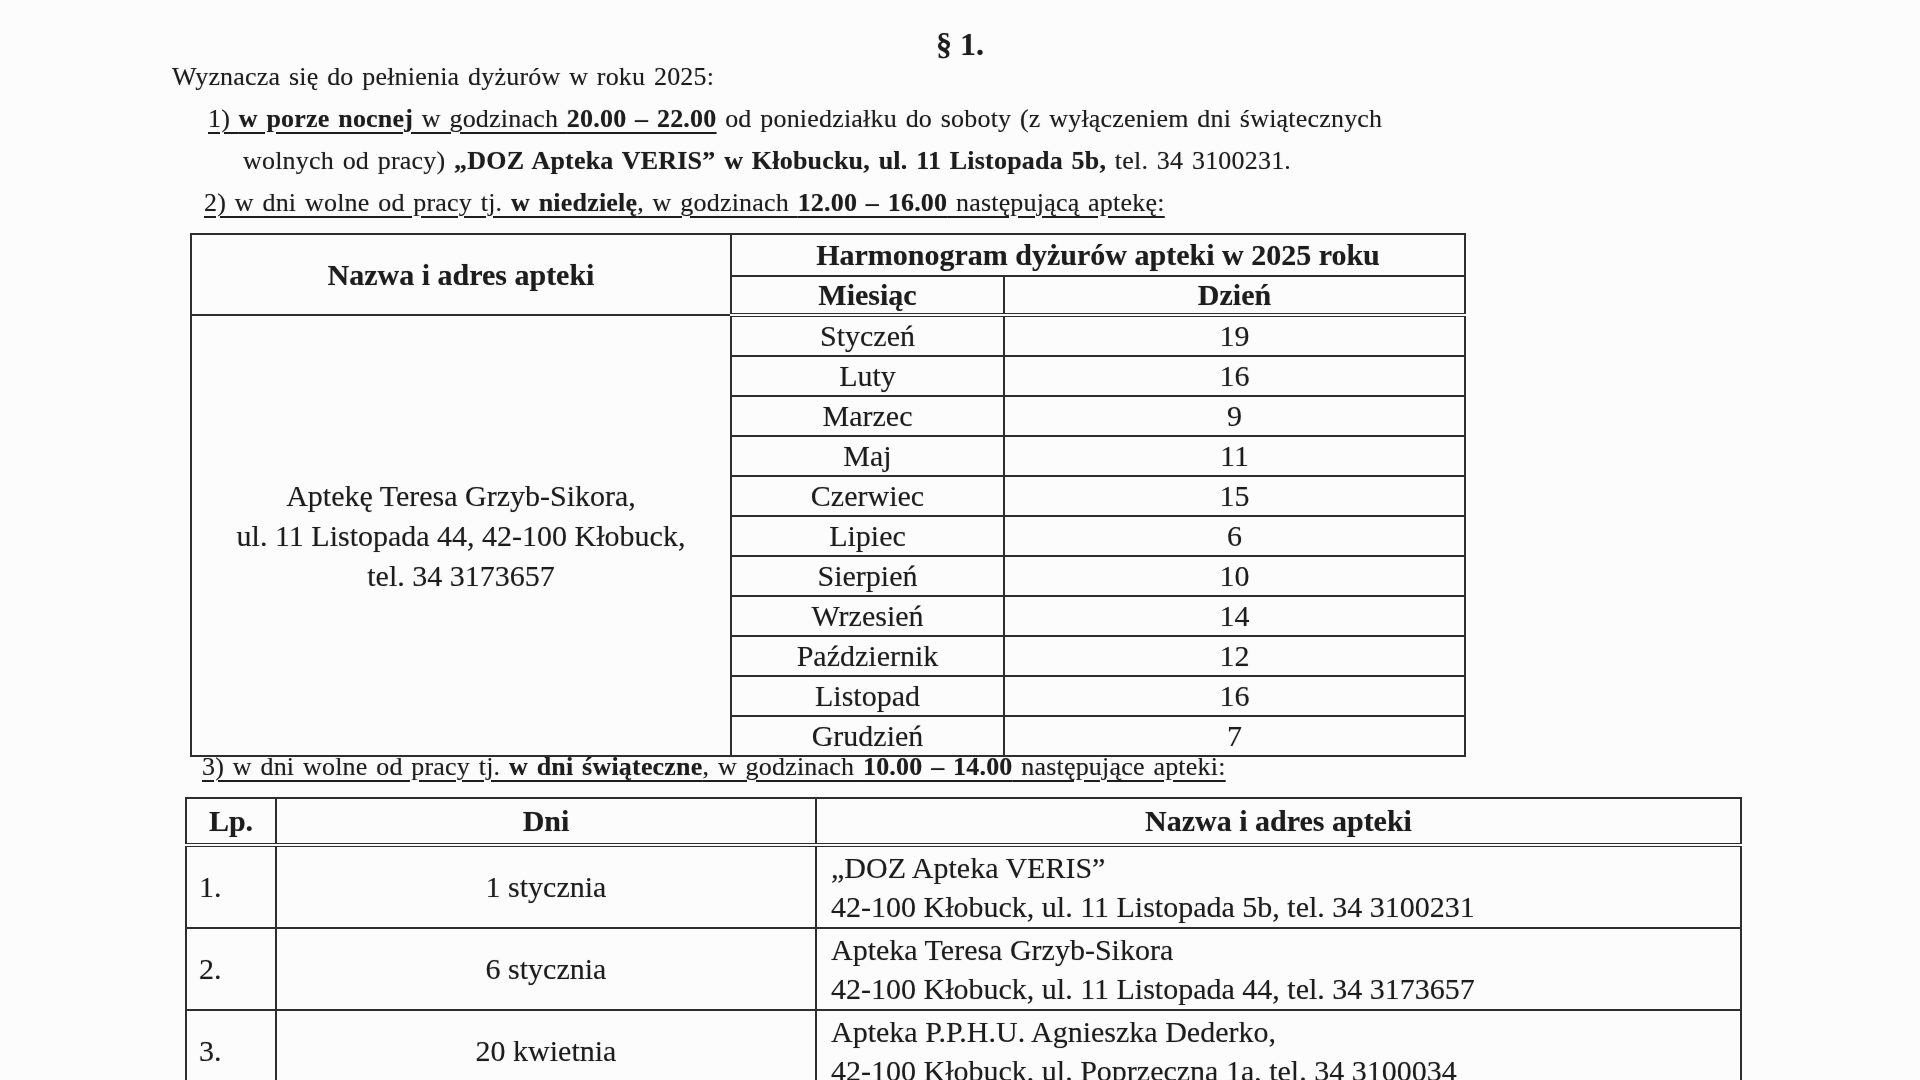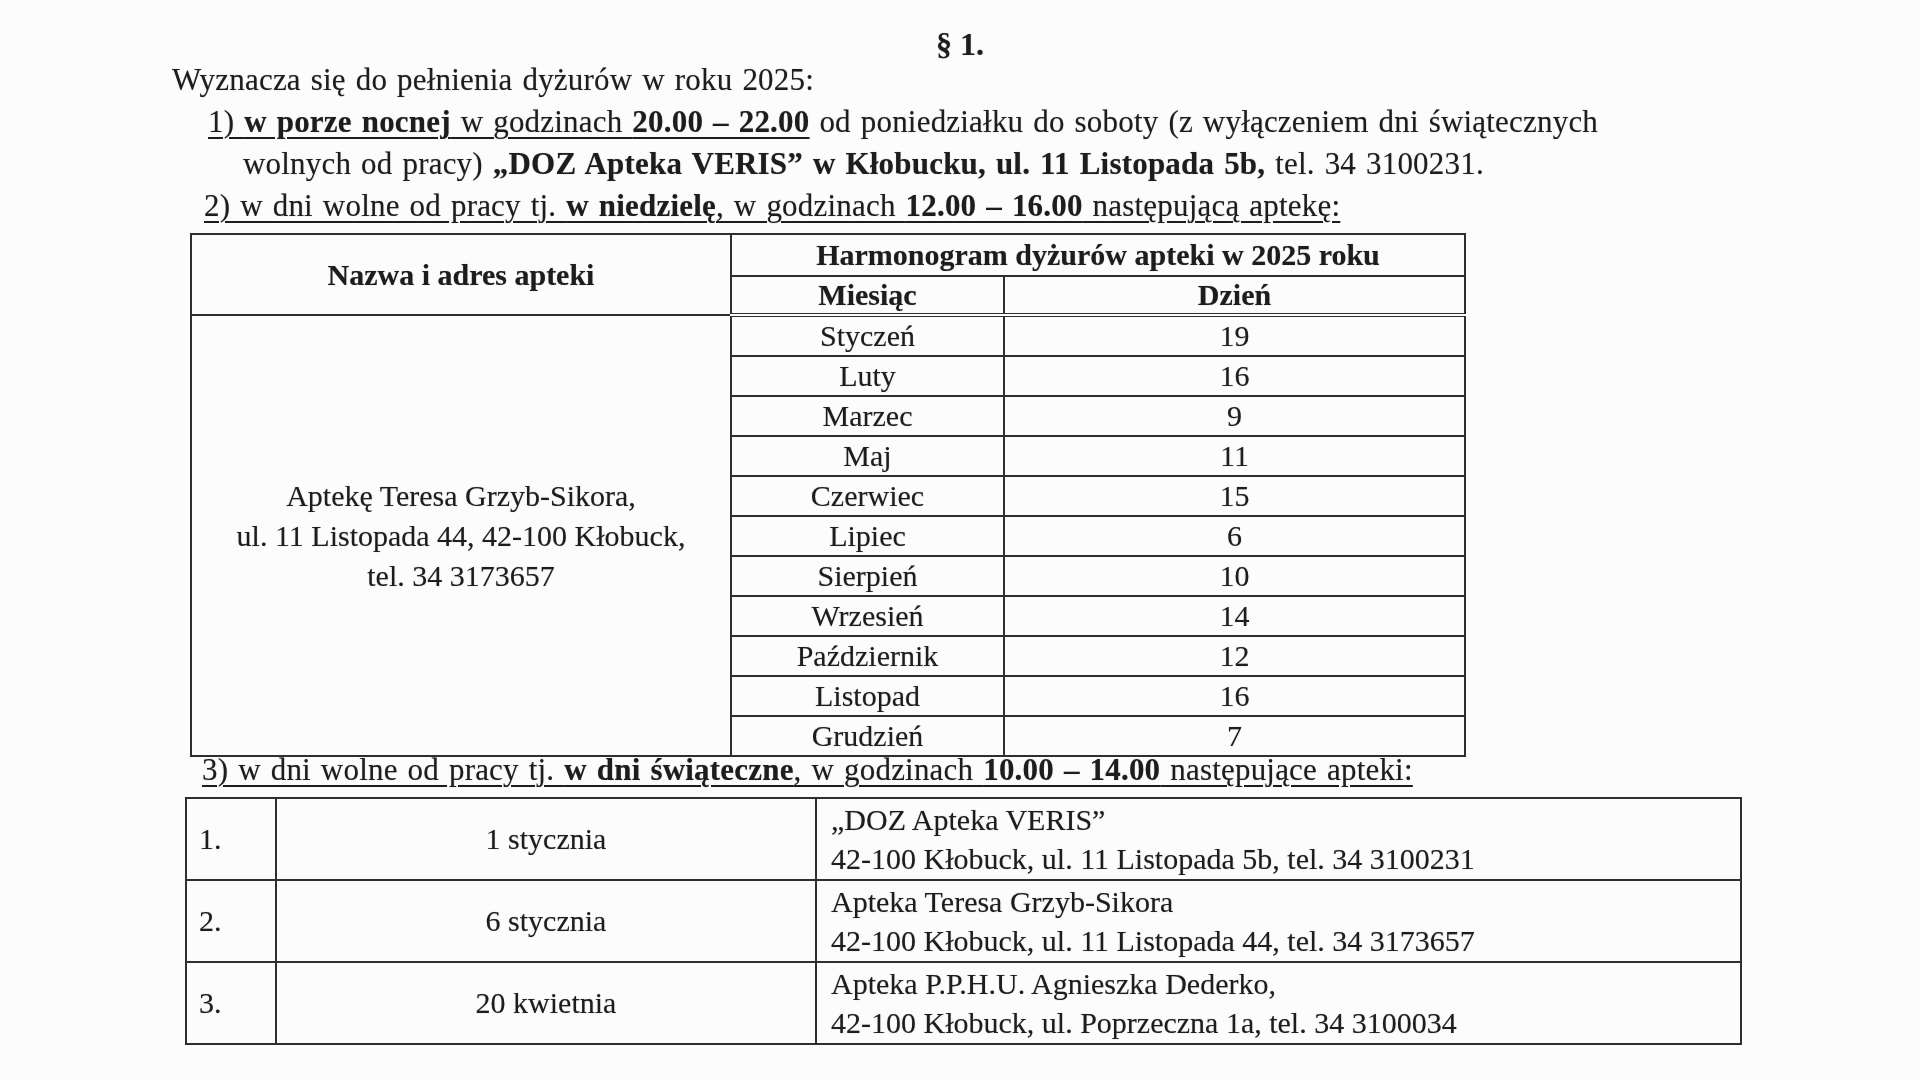--- a/index.html
+++ b/index.html
@@ -12,21 +12,21 @@
     color:#1d1d1d;
   }
   .page * { text-shadow: 0 0 1px rgba(45,45,45,0.45); }
 
   .heading {
     position:absolute; top:26px; left:0; width:1920px;
     text-align:center; font-weight:bold; font-size:32px;
   }
   .line {
     position:absolute; white-space:nowrap;
-    font-size:31px; letter-spacing:0.2px; word-spacing:2px;
+    font-size:26px; letter-spacing:0.2px; word-spacing:2px;
   }
   .b { font-weight:bold; }
   .u { text-decoration:underline; text-decoration-thickness:1.5px; text-underline-offset:5px; }
 
   table { border-collapse:collapse; table-layout:fixed; position:absolute;border-radius:25px; }
   td { border:2px solid #2e2e2e; font-size:30px; padding:0; }
 
   
   .t1 { left:190px; top:233px; }
   .t1 .hdr { font-weight:bold; text-align:center; vertical-align:middle; }
@@ -139,20 +139,25 @@
     <span class="u"><span>3) w dni wolne od pracy tj. </span><span class="b">w dni świąteczne</span><span>, w godzinach </span><span class="b">10.00 – 14.00</span><span> następujące apteki:</span></span>
   </div>
 
   <table class="t2">
     <colgroup>
         <col style="width:90px">
         <col style="width:540px">
         <col style="width:925px">
       </colgroup>
     <tbody>
+        <tr class="hdr">
+      <td>Lp.</td>
+      <td>Dni</td>
+      <td>Nazwa i adres apteki</td>
+    </tr>
     <tr>
       <td class="lp">1.</td>
       <td class="day">1 stycznia</td>
       <td class="name">
         <div>„DOZ Apteka VERIS”</div>
         <div>42-100 Kłobuck, ul. 11 Listopada 5b, tel. 34 3100231</div>
       </td>
     </tr>
     <tr>
       <td class="lp">2.</td>

